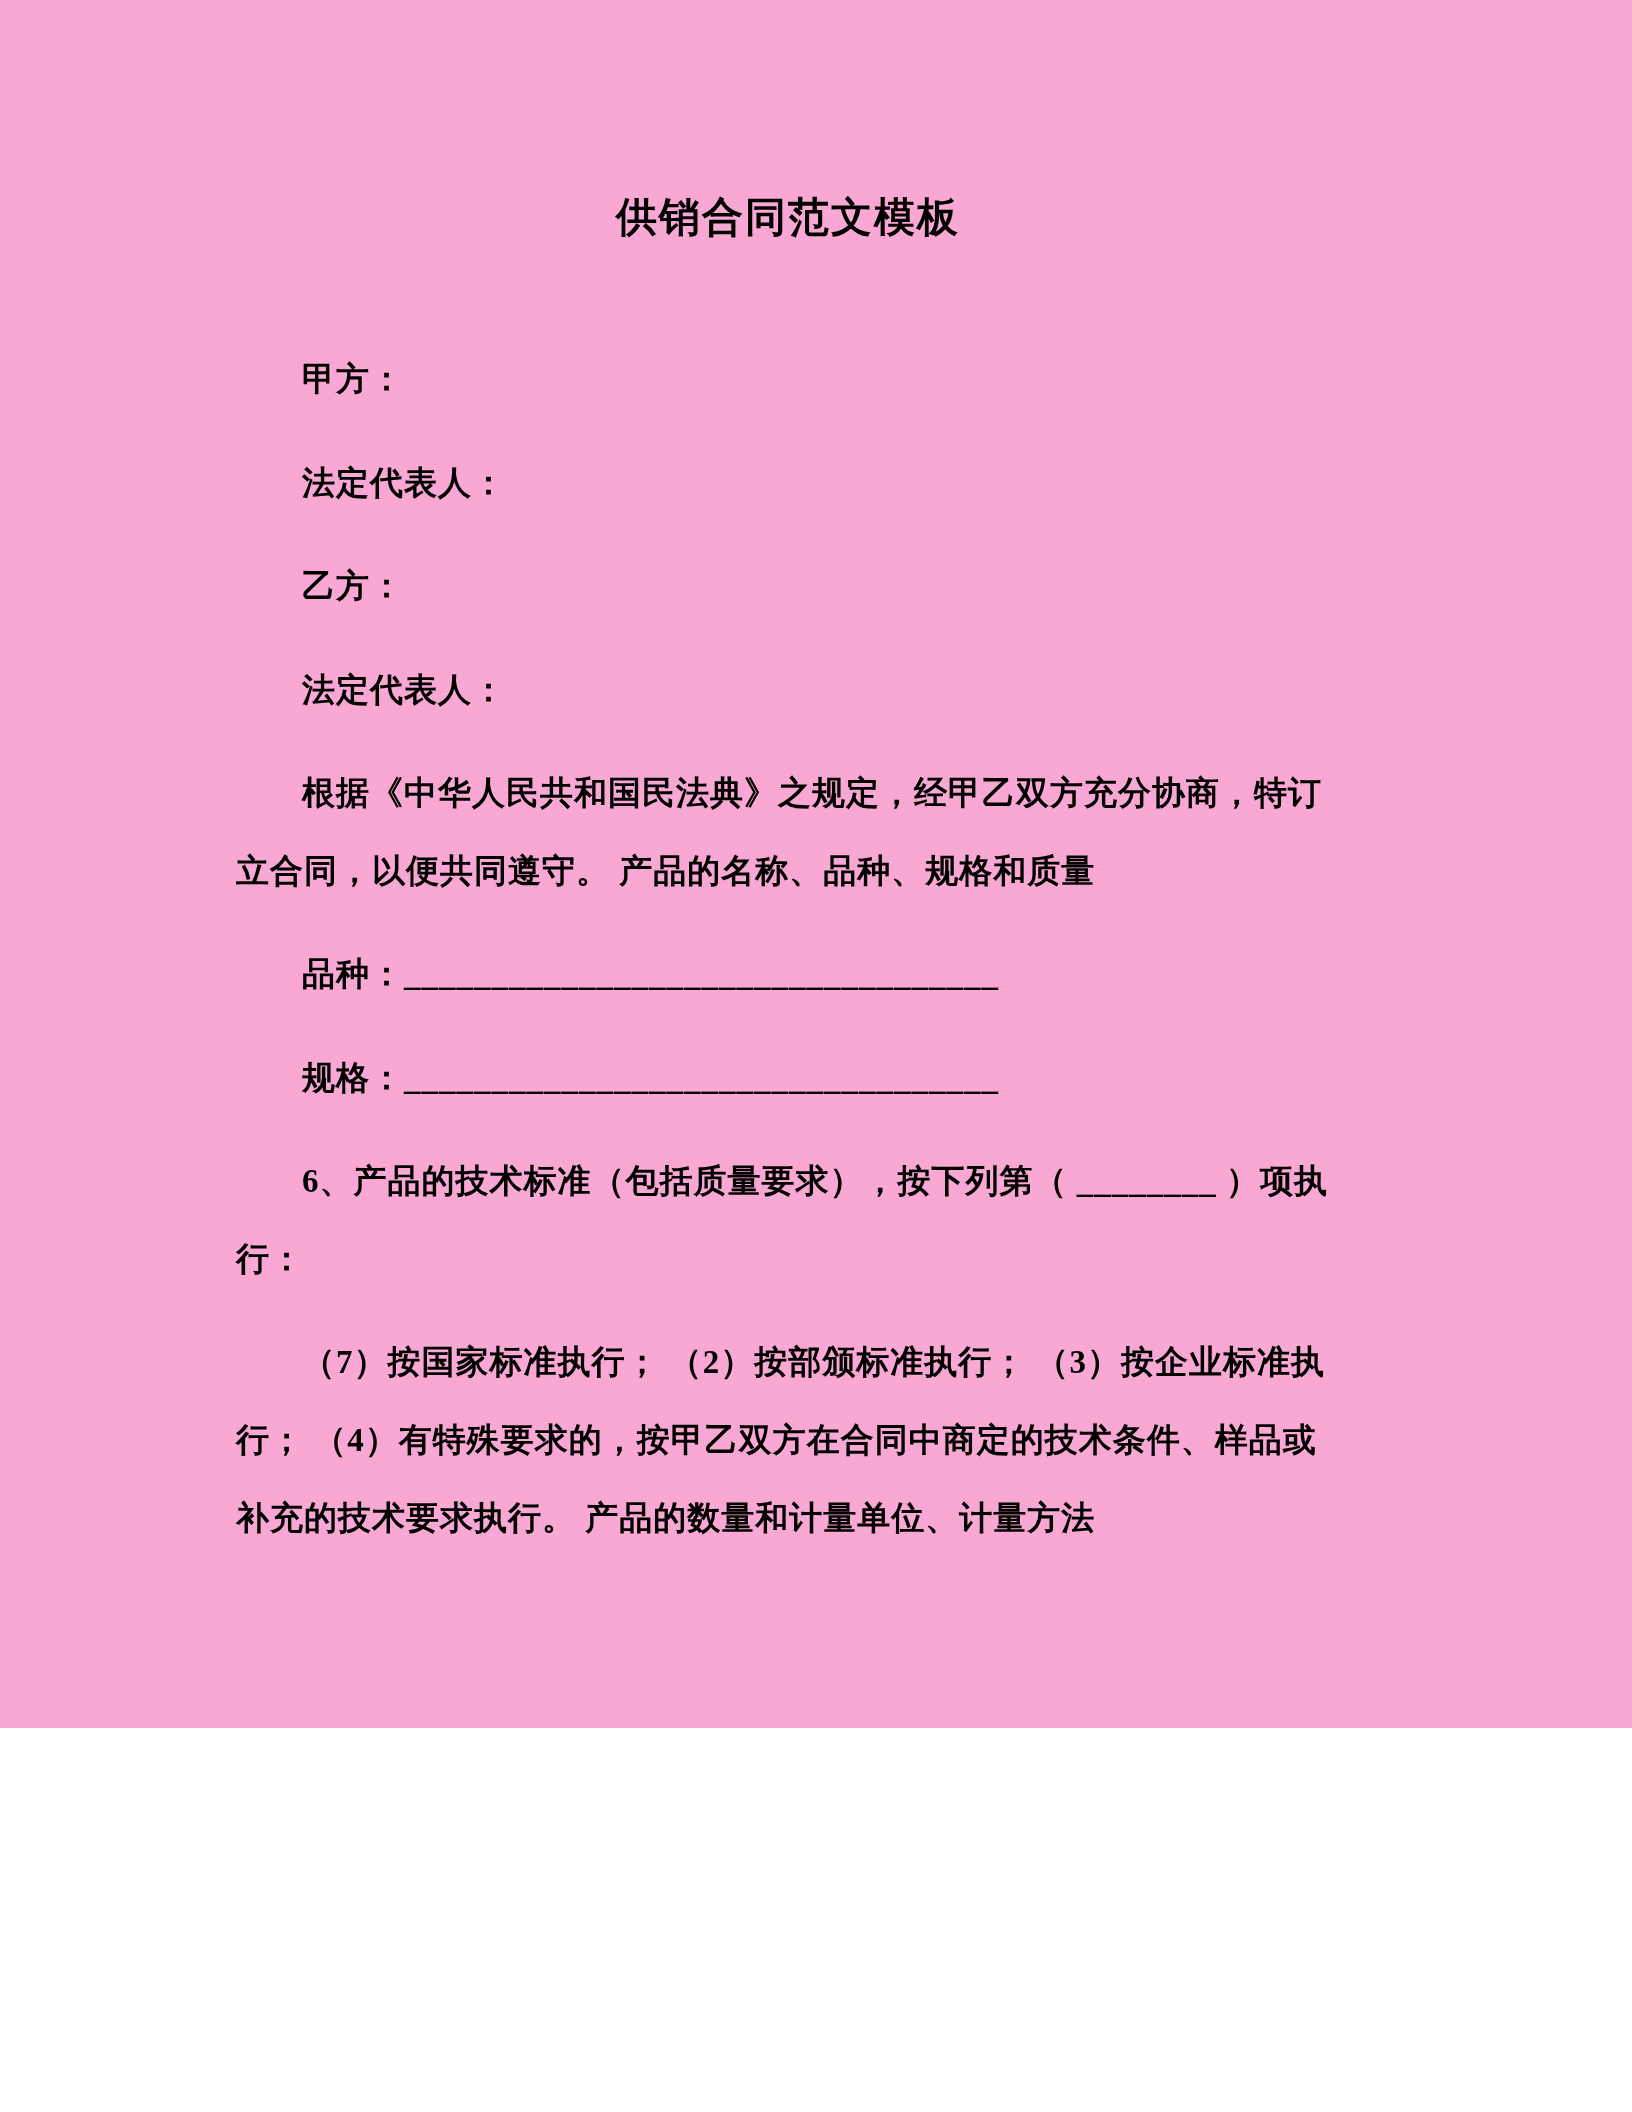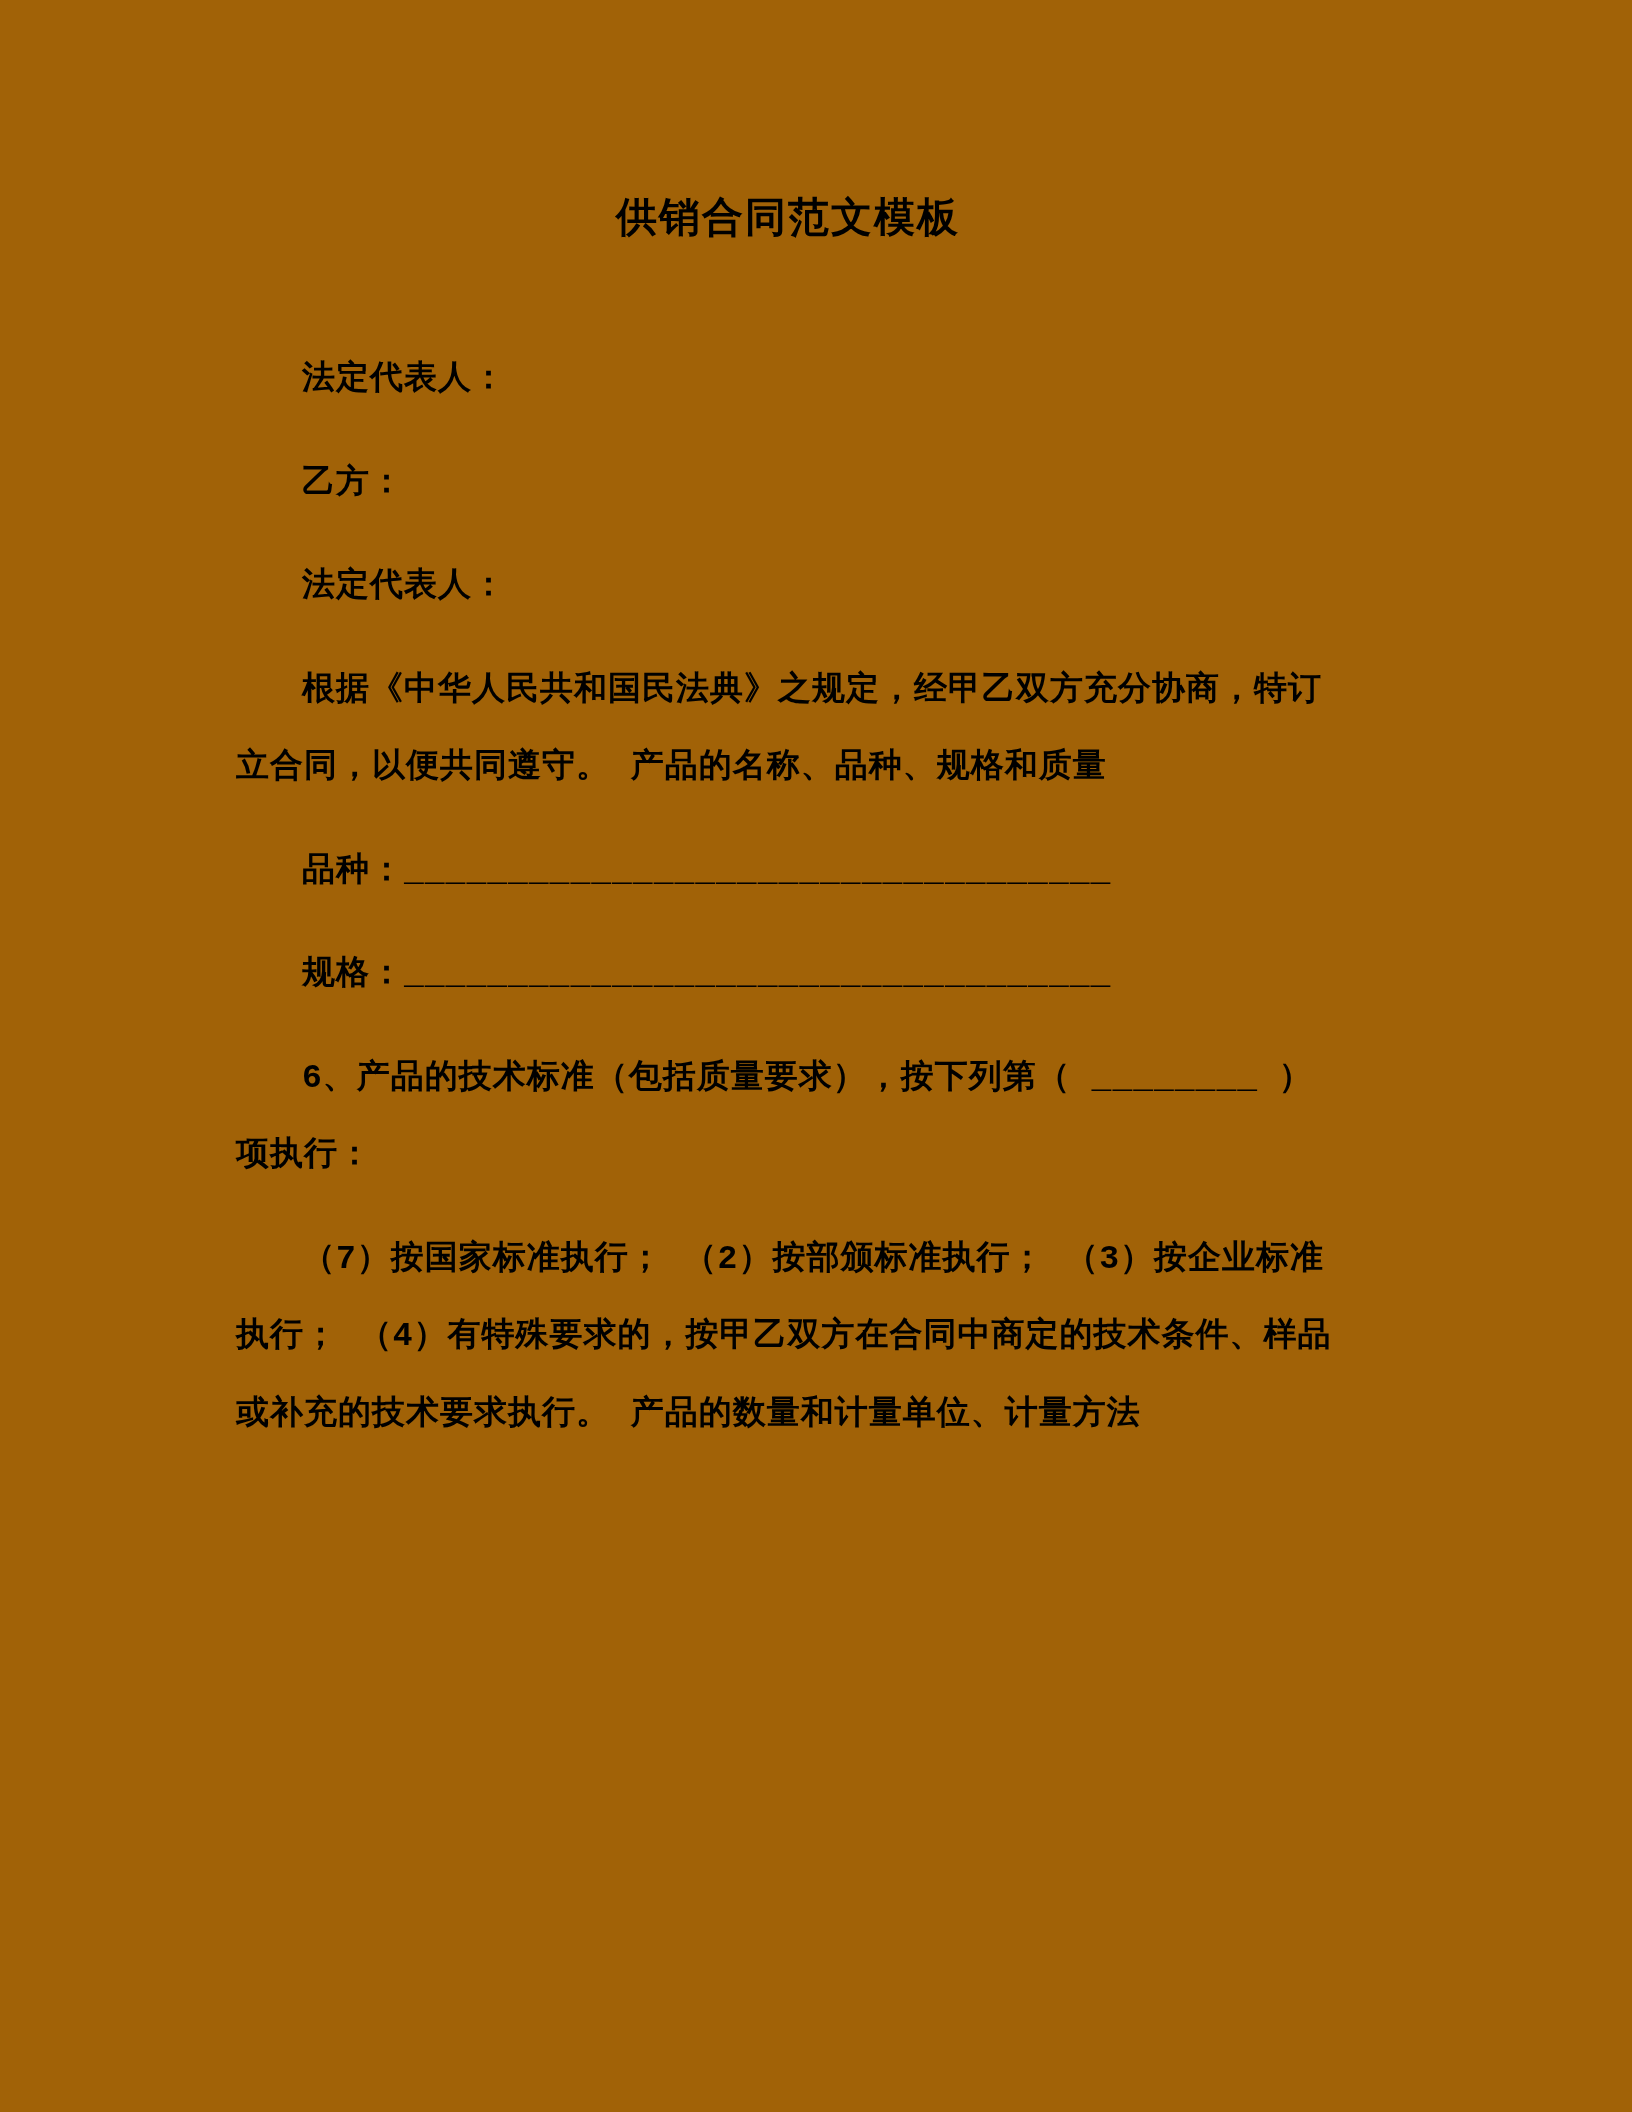--- a/index.html
+++ b/index.html
@@ -3,26 +3,26 @@
 <meta charset="utf-8">
 <style>
   html, body {
     margin: 0;
     padding: 0;
     background: #ffffff;
   }
   .page {
     position: relative;
     width: 1632px;
-    height: 2112px;
+    height: 1728px;
     margin: 0 auto;
-    background: #a16207;
+    background: #f9a8d4;
     box-sizing: border-box;
     padding: 190px 292px 0 236px;
-    font-family: Liberation Mono, monospace;
+    font-family: Liberation Serif, serif;
     color: #000000;
     overflow: hidden;
   }
   .doc-title {
     font-size: 41px;
     font-weight: 700;
     text-align: center;
     margin: 0 0 96px 0;
     letter-spacing: 2px;
     color: #000000;
@@ -37,20 +37,21 @@
     color: #000000;
     word-break: break-all;
   }
 </style>
 </head>
 <body>
 
 <div class="page">
   <h1 class="doc-title">供销合同范文模板</h1>
 
+  <p class="para">甲方：</p>
 
   <p class="para">法定代表人：</p>
 
   <p class="para">乙方：</p>
 
   <p class="para">法定代表人：</p>
 
   <p class="para">根据《中华人民共和国民法典》之规定，经甲乙双方充分协商，特订立合同，以便共同遵守。 产品的名称、品种、规格和质量</p>
 
 

